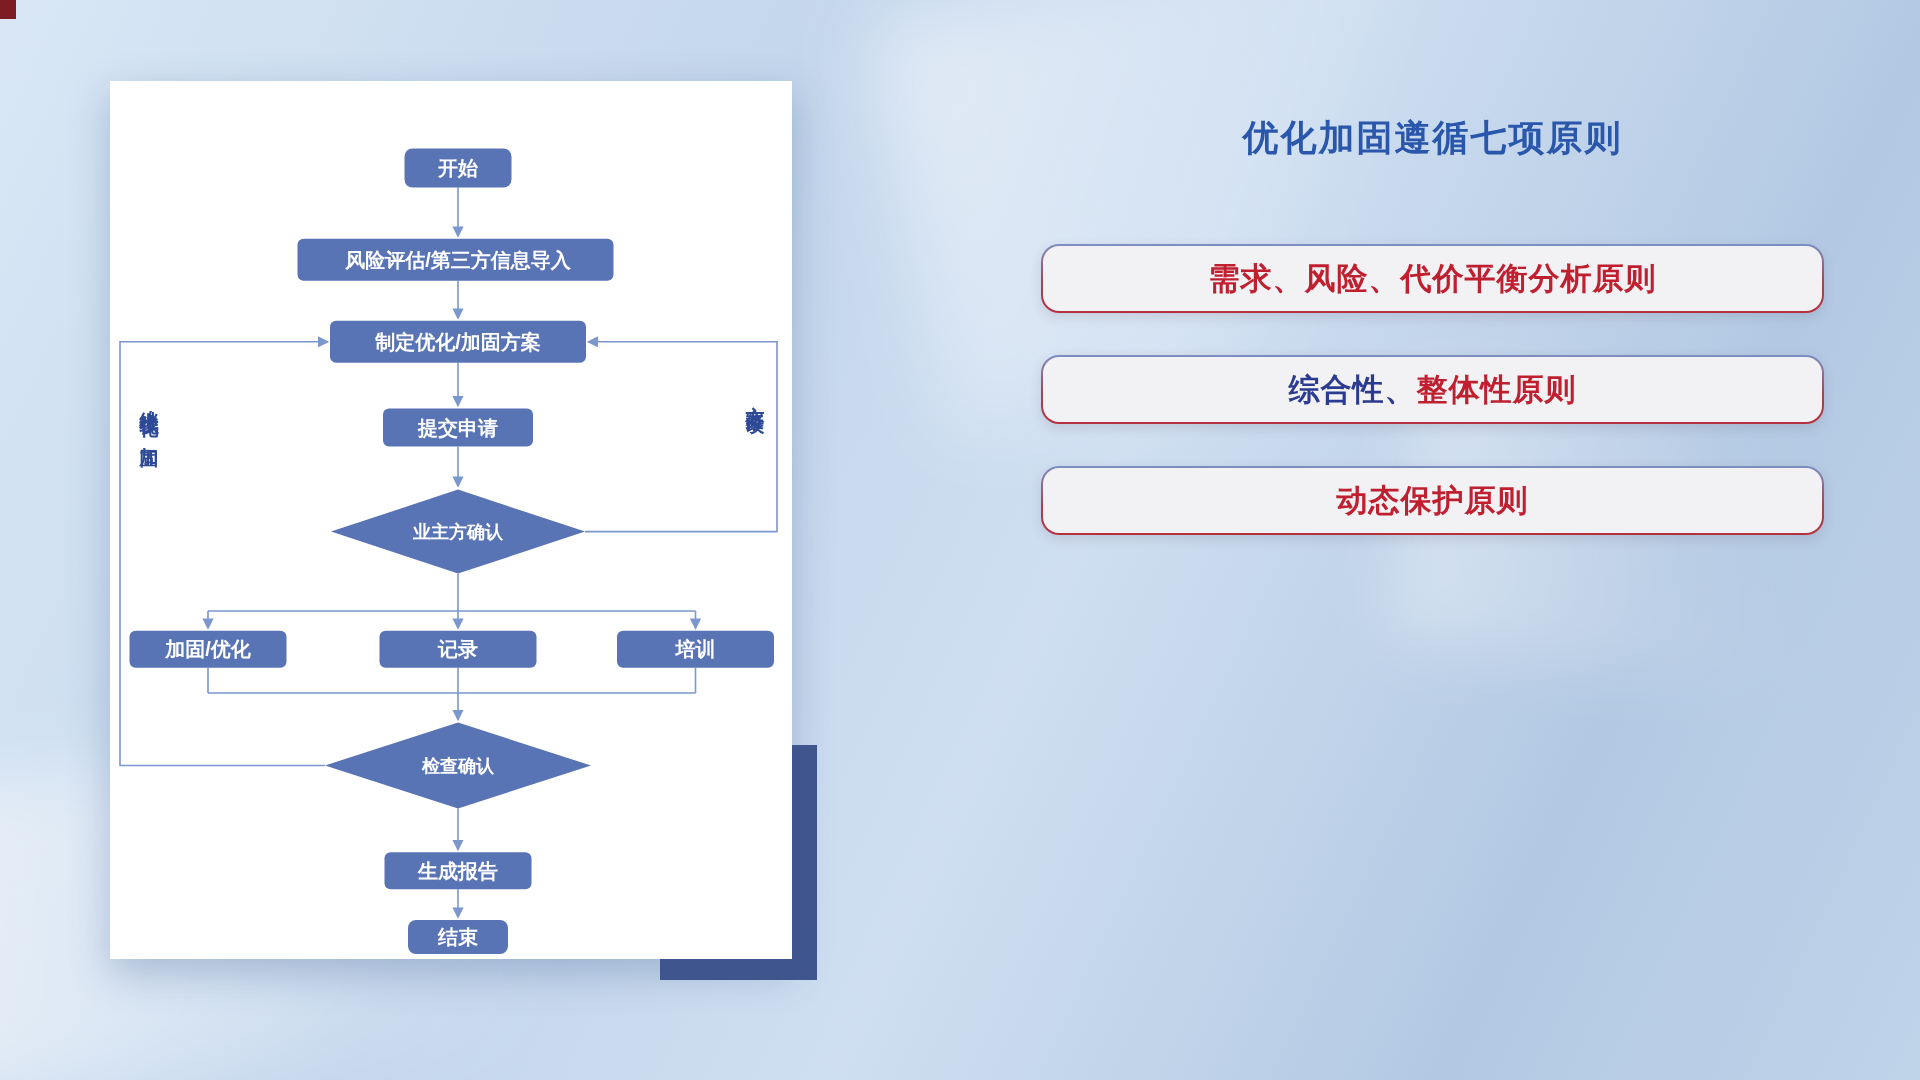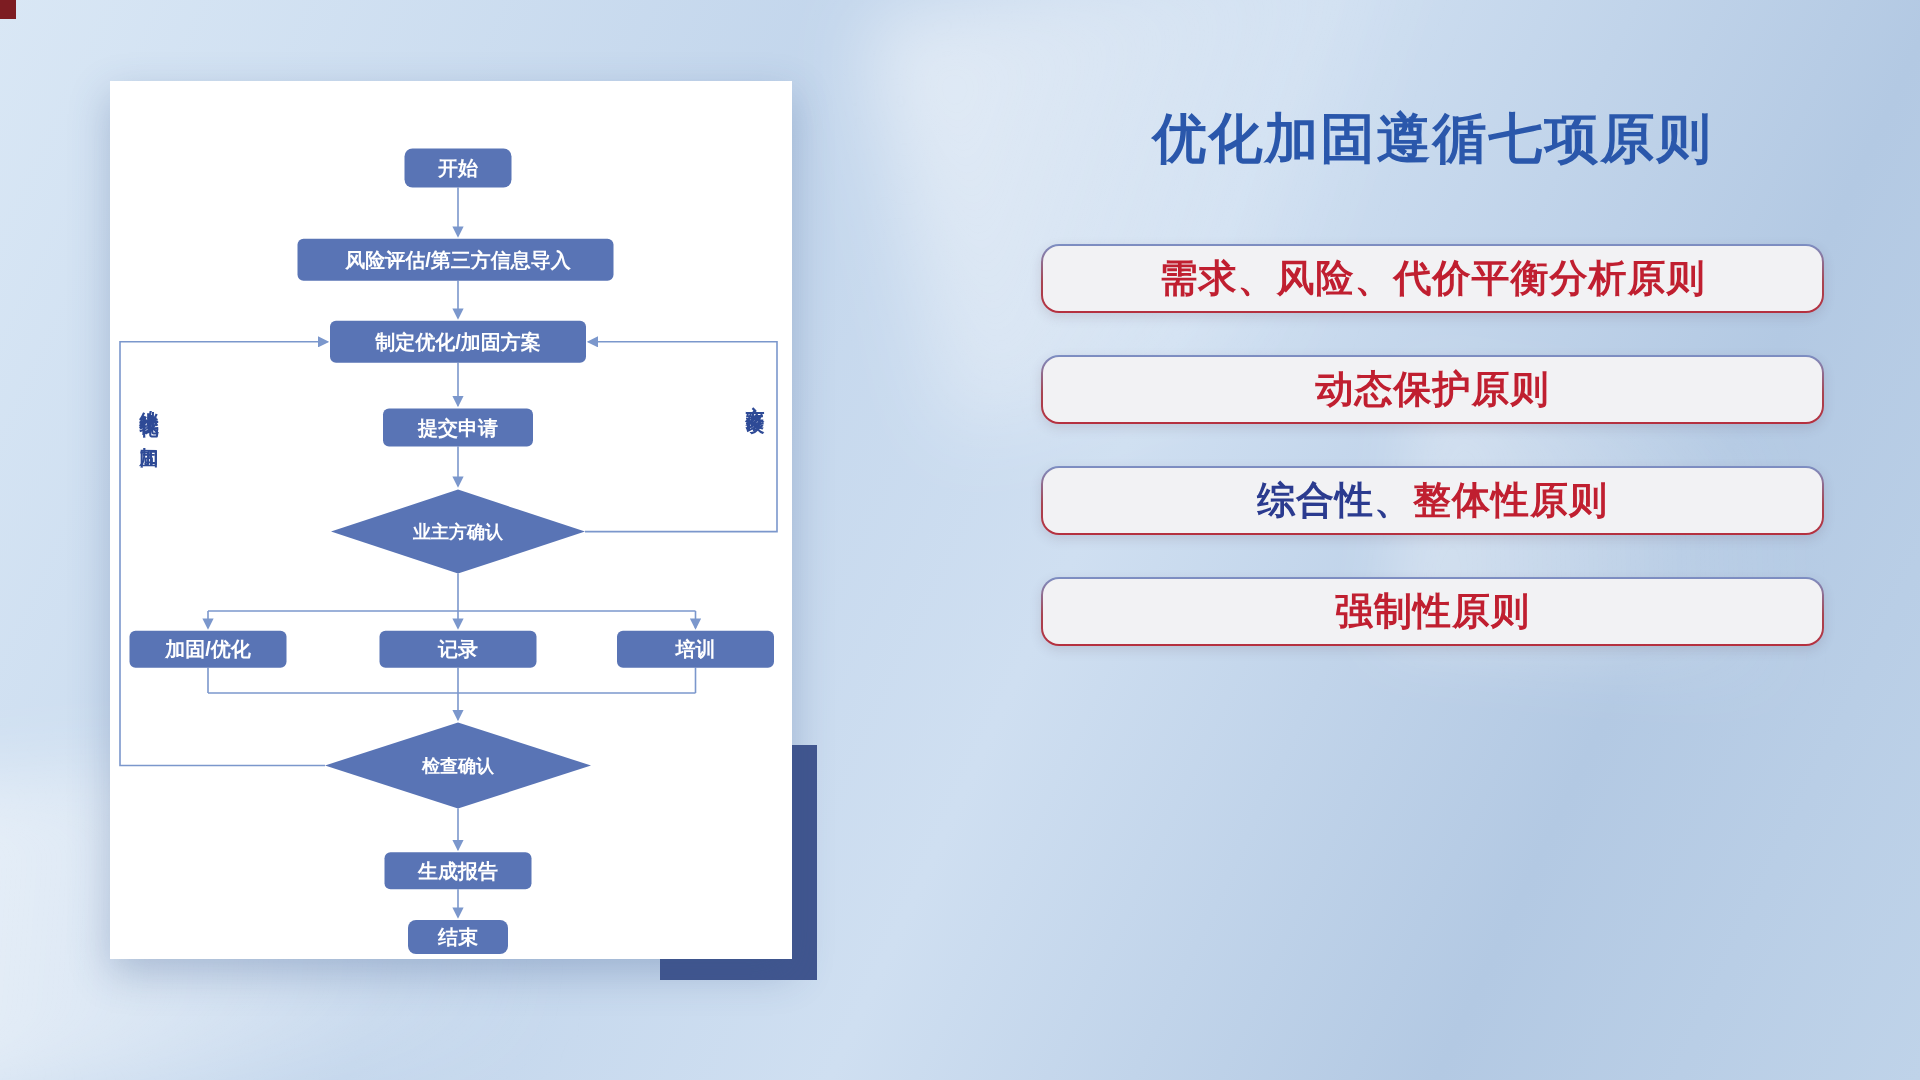--- a/index.html
+++ b/index.html
@@ -43,28 +43,28 @@
   .node-text.small{font-size:18px;}
   .conn{fill:none;stroke:var(--line-blue);stroke-width:1.6;}
   #arr path{fill:var(--line-blue);}
 
   .v-label{position:absolute;writing-mode:vertical-rl;text-orientation:upright;
     color:#2e4a96;font-weight:700;font-size:19px;letter-spacing:3px;line-height:1;}
   .v-label.left{left:30px;top:314px;}
   .v-label.right{left:636px;top:310px;}
 
   .panel{position:absolute;left:1041px;top:112px;width:783px;z-index:1;}
-  .panel h1{margin:0;text-align:center;font-size:54px;line-height:52px;font-weight:700;
+  .panel h1{margin:0;text-align:center;font-size:36px;line-height:52px;font-weight:700;
     color:var(--title-blue);letter-spacing:2px;}
   .pills{margin-top:80px;display:flex;flex-direction:column;gap:42px;}
   .pill{border-radius:18px;padding:2px;
     background:linear-gradient(180deg,#7c8fc4 0%,#a84451 55%,#b5303f 100%);
     box-shadow:0 4px 12px rgba(90,60,80,.15);}
   .pill-inner{border-radius:16px;background:var(--pill-bg);height:65px;
-    display:flex;align-items:center;justify-content:center;font-size:38px;font-weight:600;
+    display:flex;align-items:center;justify-content:center;font-size:31px;font-weight:600;
     letter-spacing:1px;}
   .p-navy{color:var(--principle-navy);}
   .p-red{color:var(--principle-red);}
 </style>
 </head>
 <body>
 
 <div class="streak s1"></div>
 <div class="streak s2"></div>
 <div class="streak s3"></div>
@@ -171,36 +171,30 @@
 
     <div class="pill">
       <div class="pill-inner">
         <span class="p-navy"></span>
         <span class="p-red">需求、风险、代价平衡分析原则</span>
       </div>
     </div>
 
     <div class="pill">
       <div class="pill-inner">
+        <span class="p-navy">综合性、</span>
+        <span class="p-red">整体性原则</span>
+      </div>
+    </div>
+
+    <div class="pill">
+      <div class="pill-inner">
         <span class="p-navy"></span>
         <span class="p-red">动态保护原则</span>
       </div>
     </div>
 
-    <div class="pill">
-      <div class="pill-inner">
-        <span class="p-navy">综合性、</span>
-        <span class="p-red">整体性原则</span>
-      </div>
-    </div>
-
-
-
-    <div class="pill">
-      <div class="pill-inner">
-        <span class="p-navy"></span>
-        <span class="p-red">强制性原则</span>
-      </div>
-    </div>
+
+
 
 
   </div>
 </div>
 
 </body></html>

